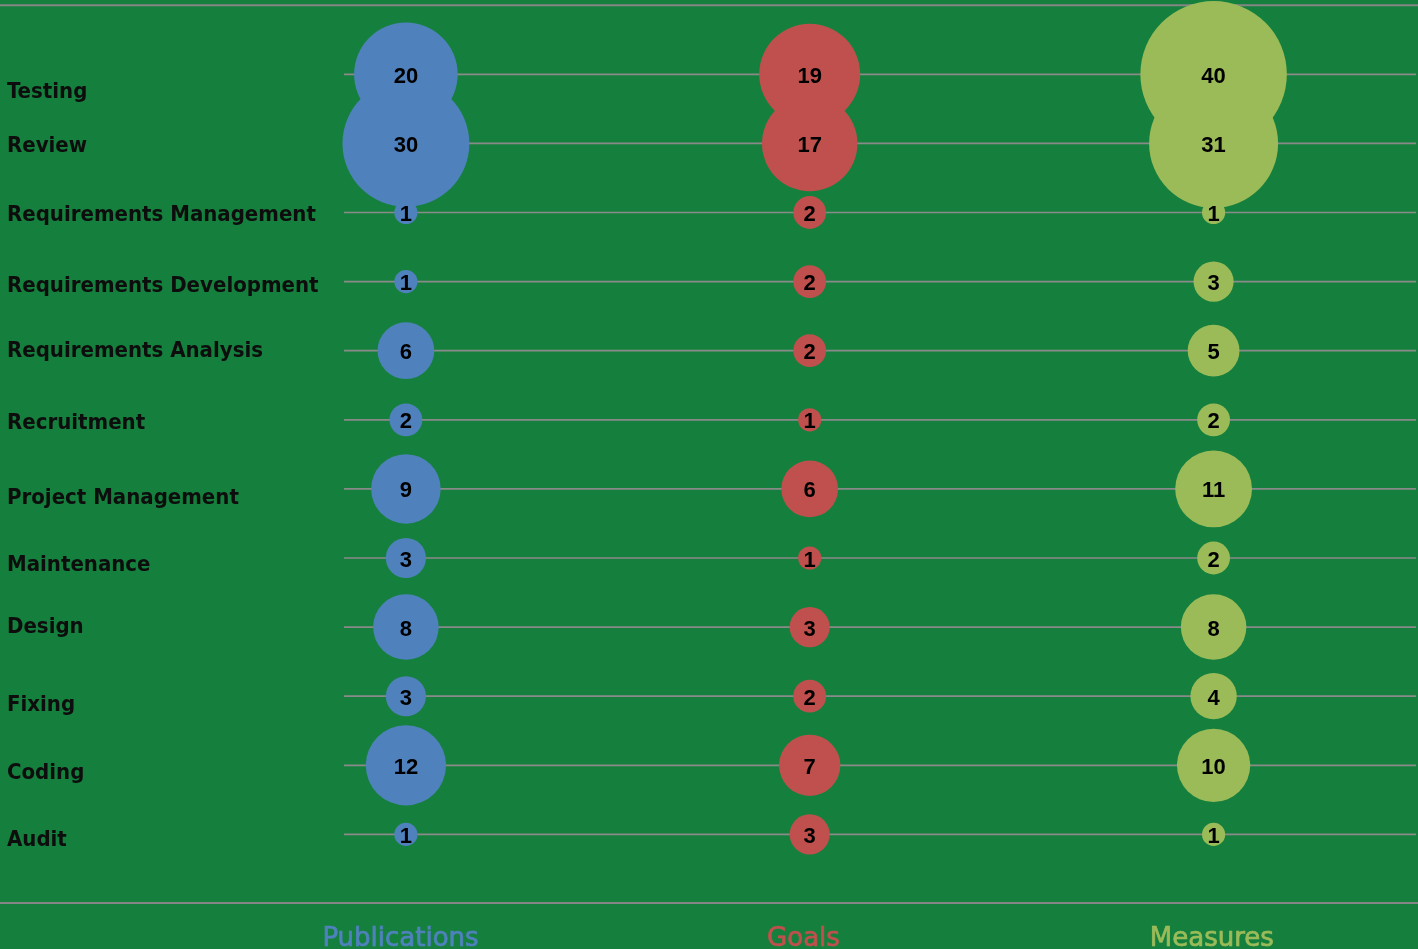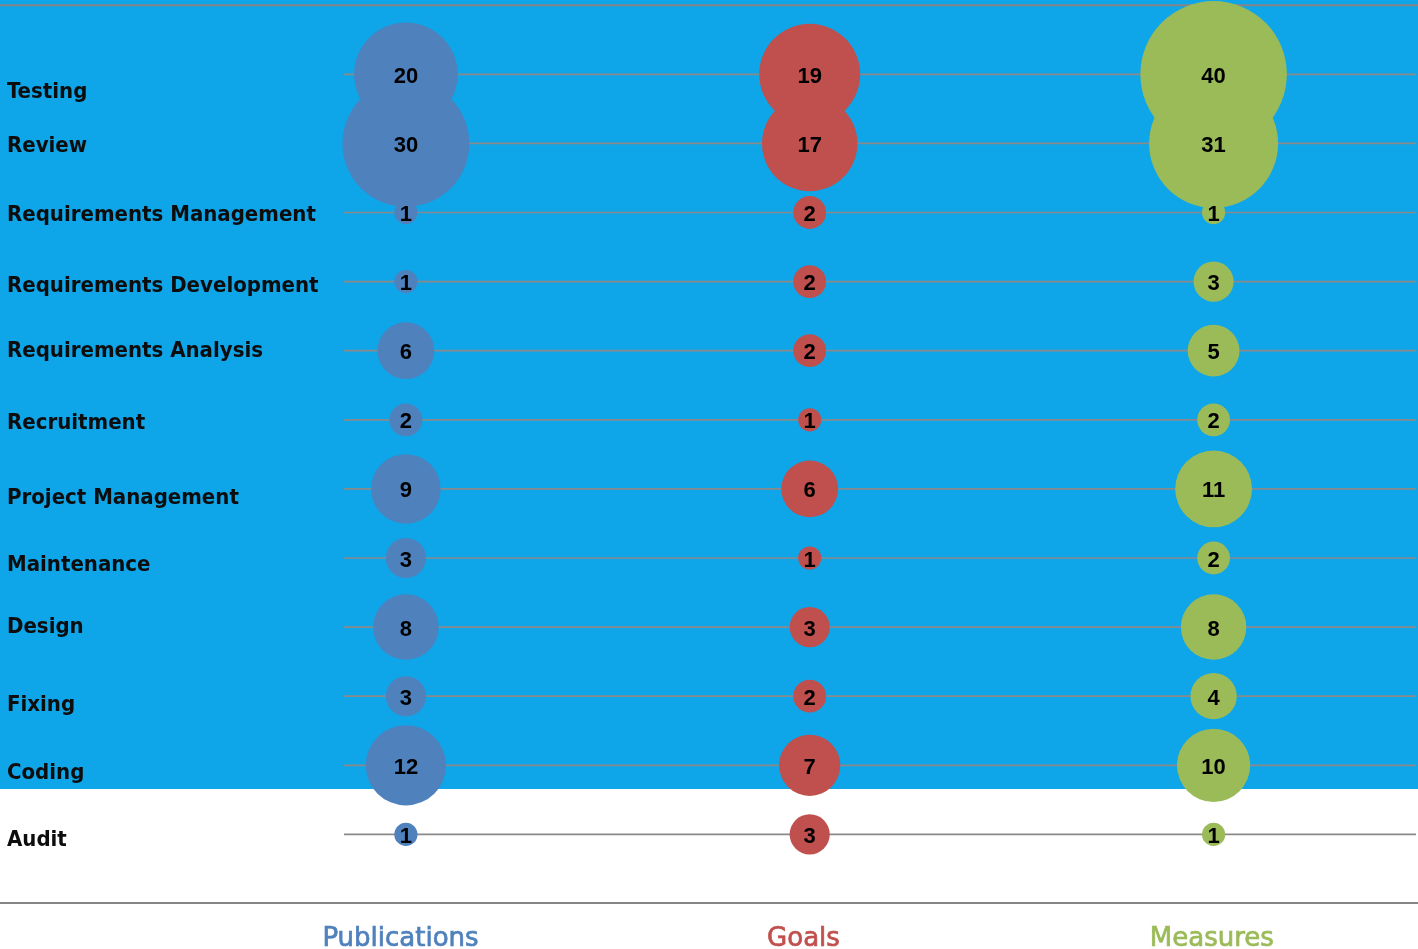--- a/index.html
+++ b/index.html
@@ -1,19 +1,19 @@
 <!DOCTYPE html>
 <html><head>
 <meta charset="utf-8">
 <title>Bubble Chart</title>
 <style>
   html,body{margin:0;padding:0;background:#ffffff;}
   body{width:1418px;height:949px;overflow:hidden;
        font-family:"DejaVu Sans",sans-serif;}
-  #chart-root{position:relative;width:1418px;height:789px;background:#0ea5e9;}
+  #chart-root{position:relative;width:1418px;height:949px;background:#15803d;}
   svg#chart-svg{display:block;position:absolute;left:0;top:0;}
   .cat-label{font-family:"DejaVu Sans Condensed","DejaVu Sans",sans-serif;
              font-weight:bold;font-size:22px;fill:#0d0d0d;}
   .bub-label{font-family:"Liberation Sans","DejaVu Sans",sans-serif;
              font-weight:bold;font-size:22px;fill:#000000;text-anchor:middle;}
   .series-label{font-family:"DejaVu Sans",sans-serif;font-weight:normal;
                 font-size:26px;text-anchor:middle;
                 stroke-width:0.7;paint-order:stroke;}
   .gridline{stroke:#8a8a8a;stroke-width:1.7;}
   .axisline{stroke:#858585;stroke-width:1.9;}

